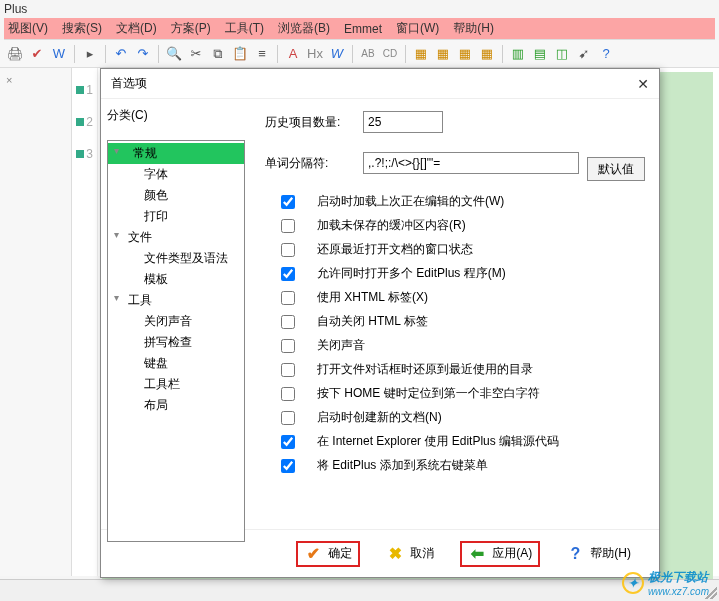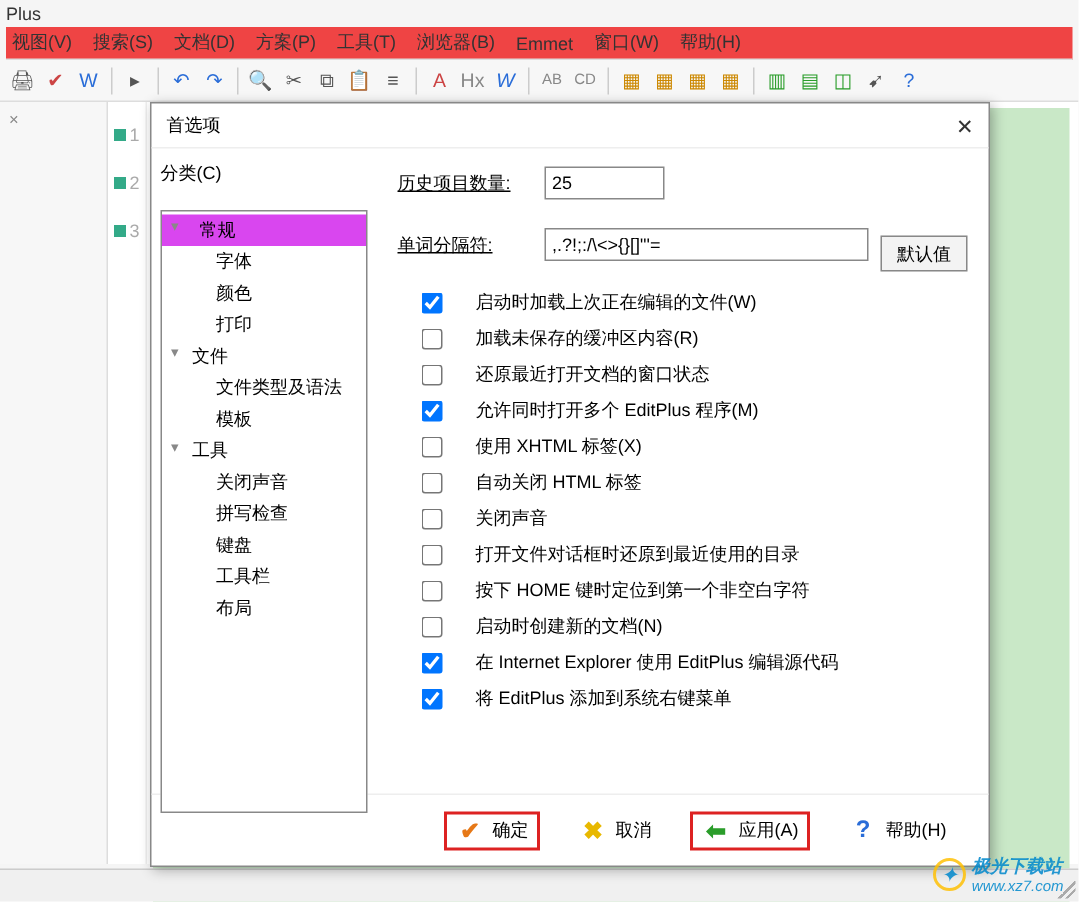--- a/index.html
+++ b/index.html
@@ -1,20 +1,20 @@
 <!DOCTYPE html>
 <html><head>
 <meta charset="utf-8">
 <style>
 * { box-sizing: border-box; margin: 0; padding: 0; font-family: "Microsoft YaHei", "SimSun", sans-serif; font-size: 12px; }
 body { background: #f5f5f5; width: 719px; height: 601px; overflow: hidden; position: relative; }
 
 .app-title { position: absolute; top: 2px; left: 4px; color: #333; }
 
-.menubar { position: absolute; top: 18px; left: 4px; right: 4px; height: 22px; border-bottom: 1px solid #ddd; display: flex; gap: 14px; padding-left: 4px; align-items: center; background: #ef4444; }
+.menubar { position: absolute; top: 18px; left: 4px; right: 4px; height: 22px; border-bottom: 1px solid #ddd; display: flex; gap: 14px; padding-left: 4px; align-items: center; background: #fca5a5; }
 .menubar span { color: #333; }
 
 .toolbar { position: absolute; top: 40px; left: 0; right: 0; height: 28px; background: #f7f7f7; border-bottom: 1px solid #ddd; display: flex; align-items: center; gap: 4px; padding-left: 6px; }
 .toolbar .tb-icon { width: 18px; height: 18px; display: flex; align-items: center; justify-content: center; color: #555; font-size: 13px; }
 .toolbar .sep { width: 1px; height: 18px; background: #ccc; margin: 0 2px; }
 
 .left-sidebar { position: absolute; left: 0; top: 68px; width: 72px; bottom: 25px; background: #f7f7f7; border-right: 1px solid #ddd; padding: 4px; }
 .left-sidebar .x-icon { color: #888; font-size: 11px; padding: 2px; }
 
 .editor-bg { position: absolute; left: 72px; top: 68px; right: 0; bottom: 25px; background: #fff; }
@@ -28,27 +28,27 @@
 
 .dialog { position: absolute; left: 100px; top: 68px; width: 560px; height: 510px; background: #fff; border: 1px solid #888; box-shadow: 2px 2px 8px rgba(0,0,0,0.3); }
 .dialog-title { height: 30px; display: flex; align-items: center; justify-content: space-between; padding: 0 10px; border-bottom: 1px solid #eee; }
 .dialog-title .close { font-size: 14px; color: #333; cursor: pointer; }
 .dialog-body { display: flex; height: 430px; }
 
 .category-panel { width: 150px; padding: 8px 6px; }
 .category-label { margin-bottom: 16px; }
 .tree { border: 1px solid #888; height: 402px; overflow: auto; background: #fff; padding: 2px 0; }
 .tree-item { padding: 2px 4px 2px 20px; position: relative; cursor: pointer; }
-.tree-item.selected { background: #d946ef; padding-left: 25px; }
+.tree-item.selected { background: #22c55e; padding-left: 25px; }
 .tree-item.group::before { content: "▾"; position: absolute; left: 6px; color: #888; font-size: 10px; }
 .tree-item.sub { padding-left: 36px; }
 
 .settings-panel { flex: 1; padding: 12px 14px; }
 .form-row { display: flex; align-items: center; margin-bottom: 12px; gap: 8px; }
-.form-row label { width: 90px; text-decoration: underline; }
+.form-row label { width: 90px; }
 .form-row input[type=text] { border: 1px solid #888; padding: 2px 4px; height: 22px; }
 .form-row select { border: 1px solid #888; padding: 2px; height: 22px; background: #fff; }
 .form-row button { border: 1px solid #888; background: #f3f3f3; padding: 2px 10px; height: 24px; margin-top: 12px; }
 .check-row { display: flex; align-items: center; gap: 22px; margin-bottom: 7px; margin-left: 16px; }
 .check-row input[type=checkbox] { width: 14px; height: 14px; }
 
 .dialog-buttons { height: 48px; display: flex; align-items: center; justify-content: flex-end; gap: 18px; padding-right: 20px; border-top: 1px solid #eee; }
 .dlg-btn { display: flex; align-items: center; gap: 6px; padding: 4px 8px; cursor: pointer; }
 .dlg-btn .icon { width: 18px; height: 18px; display: flex; align-items: center; justify-content: center; font-size: 16px; font-weight: bold; }
 .icon-ok { color: #e67817; }

